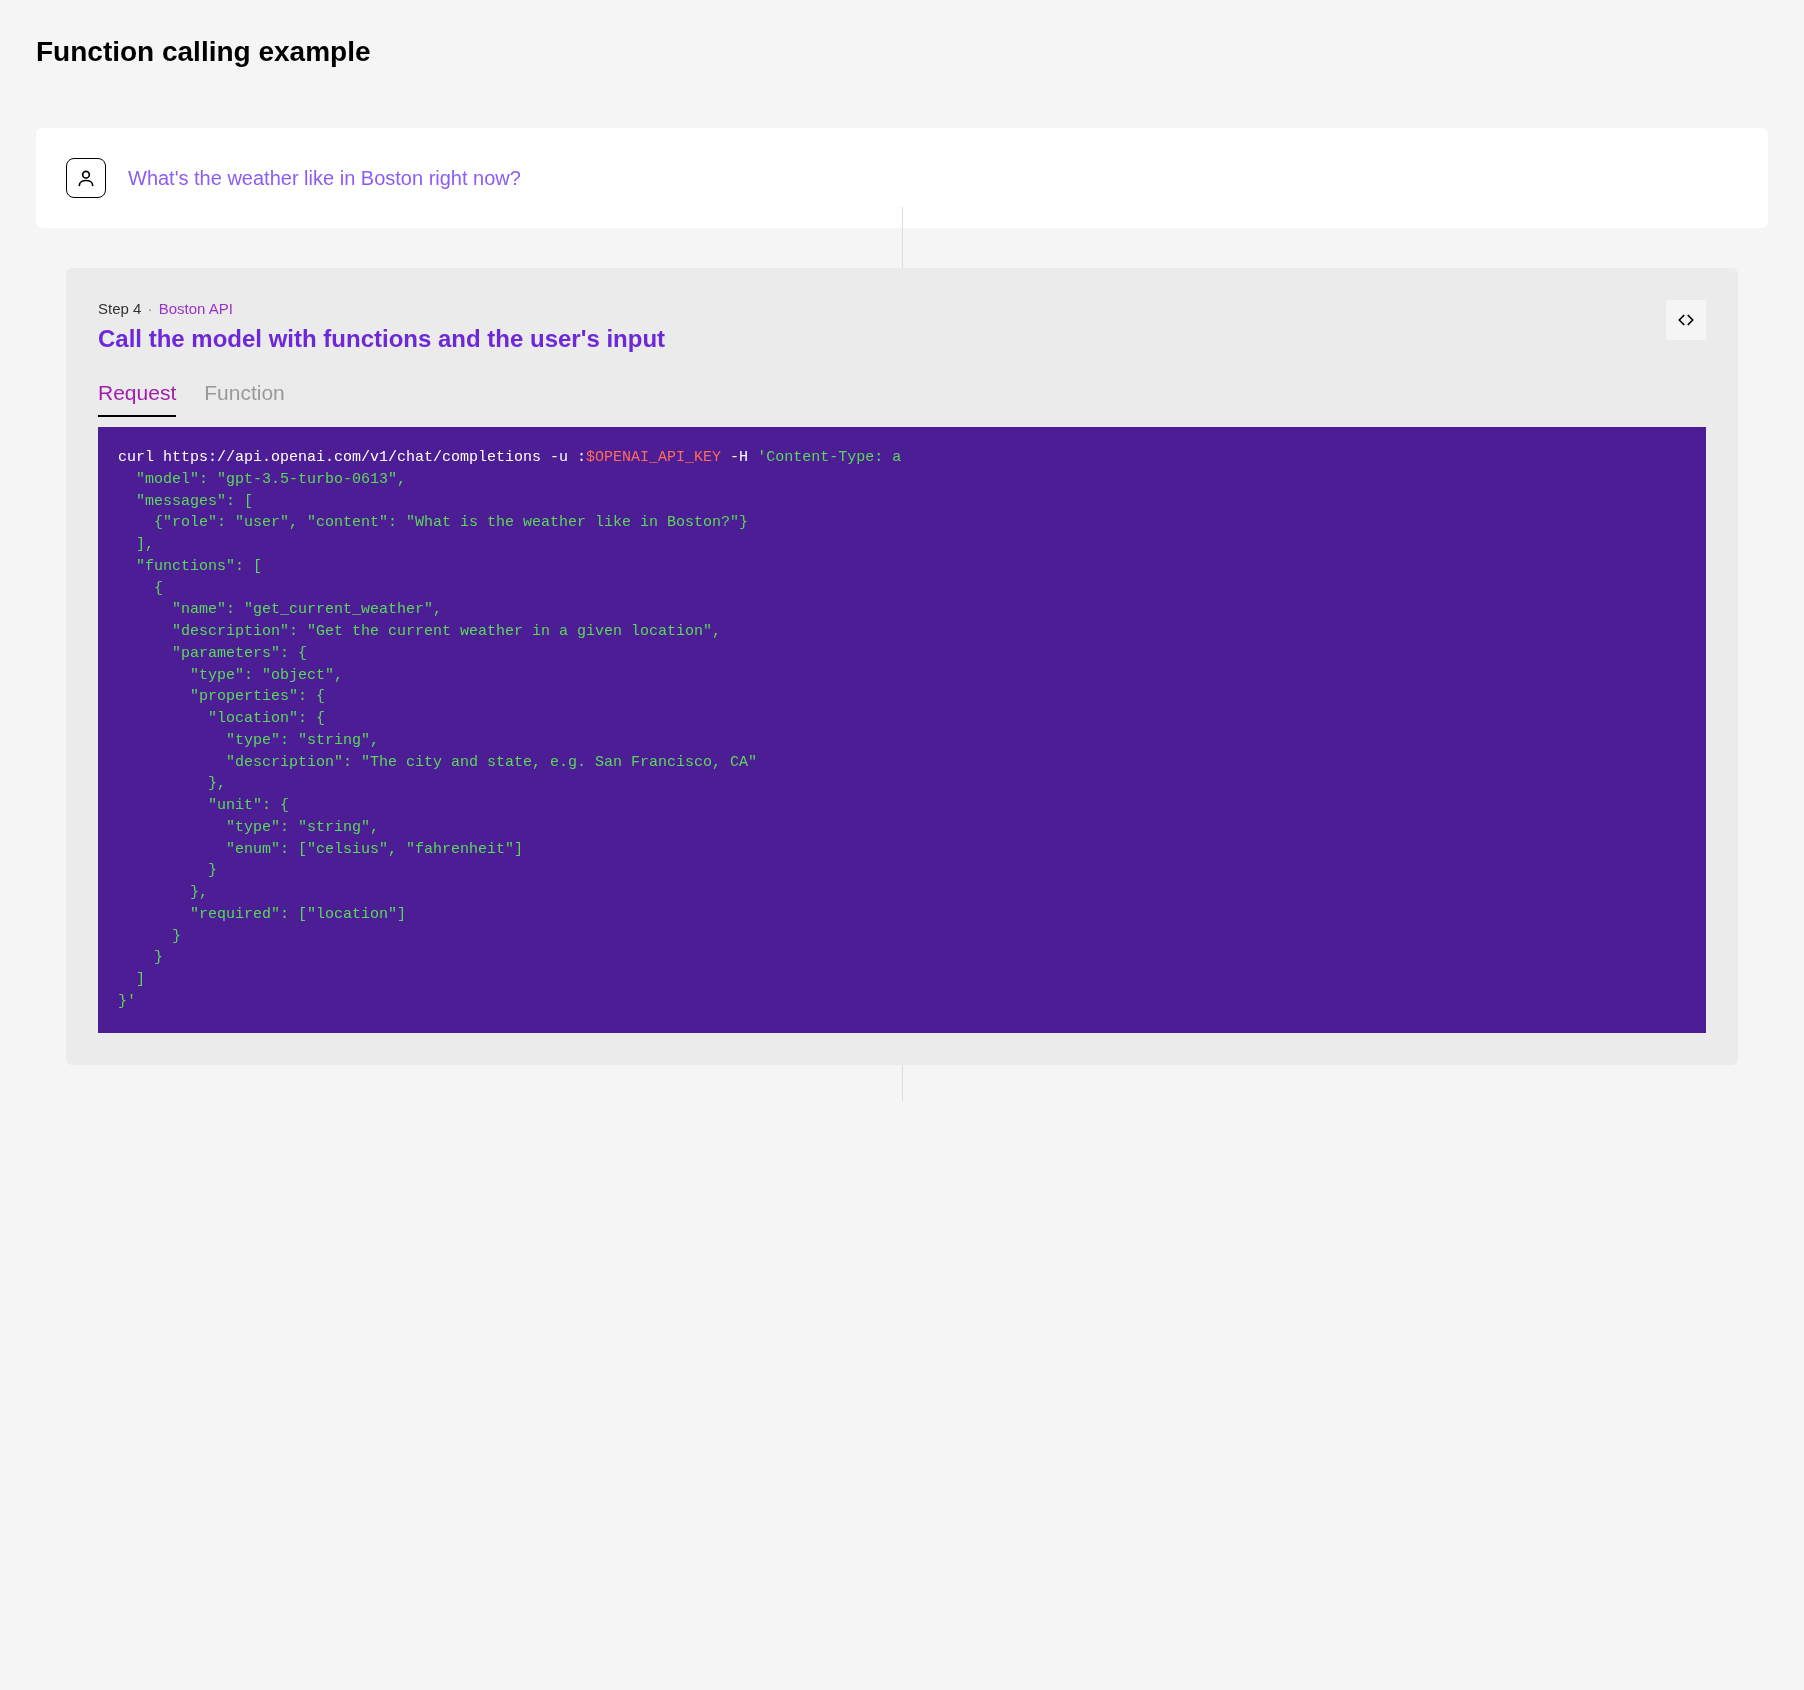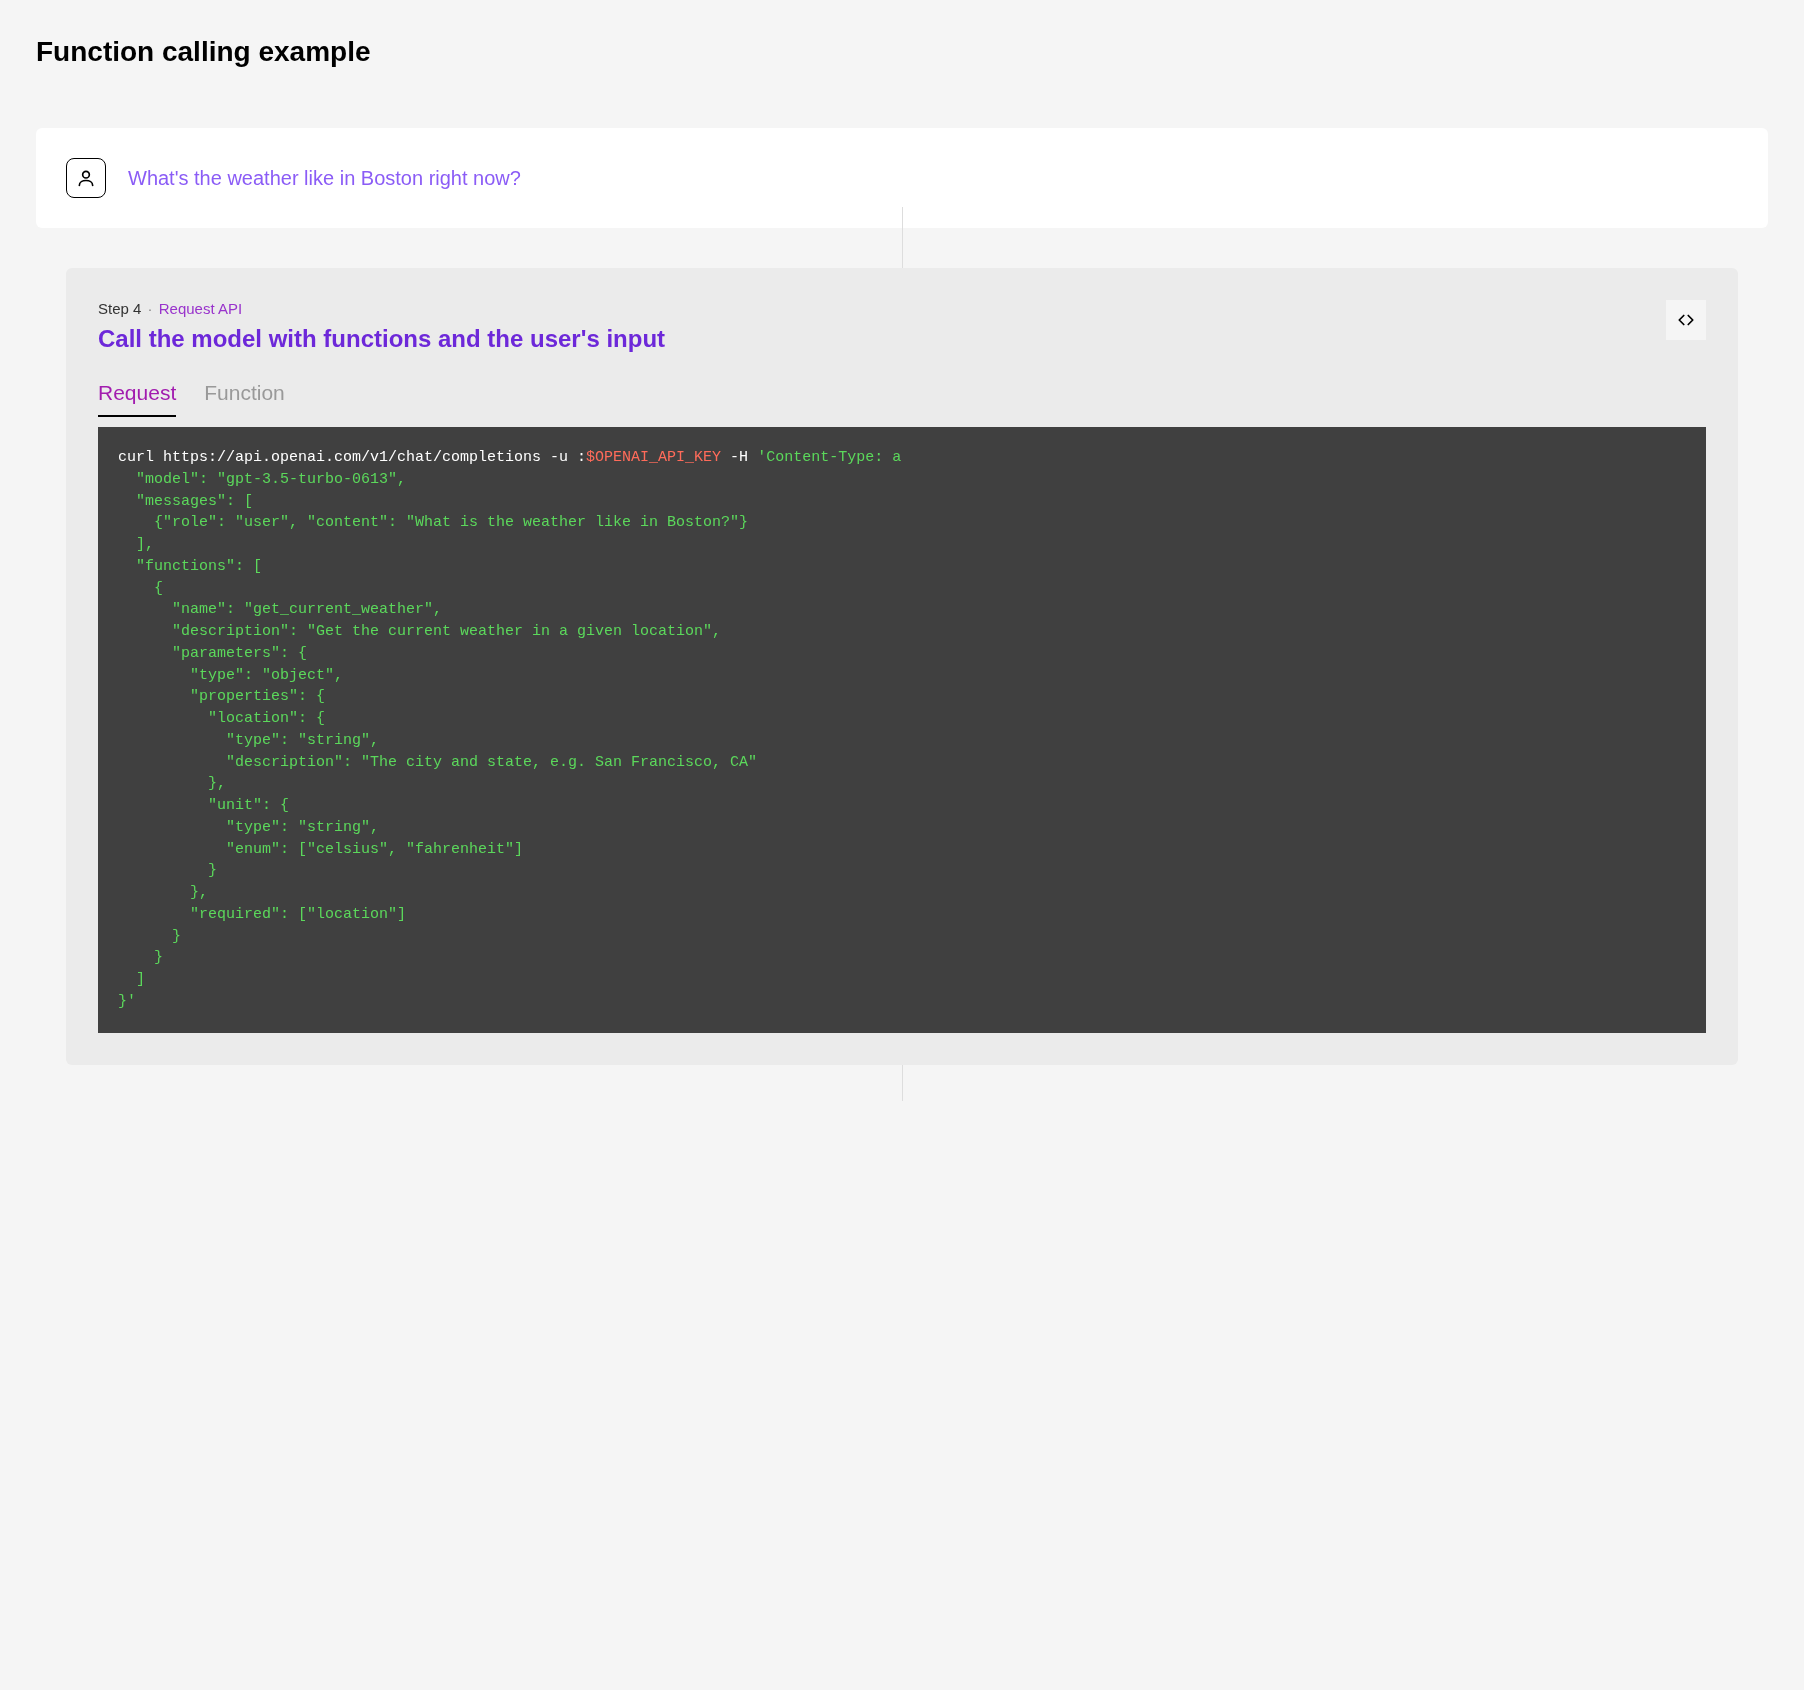--- a/index.html
+++ b/index.html
@@ -112,21 +112,21 @@
       cursor: pointer;
       color: #999;
       border-bottom: 2px solid transparent;
     }
     .tab.active {
       color: #a21caf;
       font-weight: 500;
       border-bottom: 2px solid #000;
     }
     .code-block {
-      background: #404040;
+      background: #4c1d95;
       color: #fff;
       font-family: "Menlo", "Consolas", "Courier New", monospace;
       font-size: 15px;
       line-height: 1.45;
       padding: 20px;
       margin-top: 10px;
       overflow-x: hidden;
       white-space: pre;
     }
     .tok-w { color: #fff; }
@@ -149,21 +149,21 @@
 </div>
 
 <div class="vertical-divider"></div>
 
 <div class="step-card">
   <div class="step-header">
     <div class="step-header-left">
       <div class="step-label-row">
         <span class="step-number">Step 4</span>
         <span class="step-dot">·</span>
-        <span class="step-api-label">Request API</span>
+        <span class="step-api-label">Boston API</span>
       </div>
       <h2 class="step-title">Call the model with functions and the user's input</h2>
     </div>
     <div class="code-icon-box">
       <svg viewBox="0 0 24 24" fill="none" stroke="#000" stroke-width="2.3" stroke-linecap="round" stroke-linejoin="round">
         <polyline points="9 6 3 12 9 18"></polyline>
         <polyline points="15 6 21 12 15 18"></polyline>
       </svg>
     </div>
   </div>

